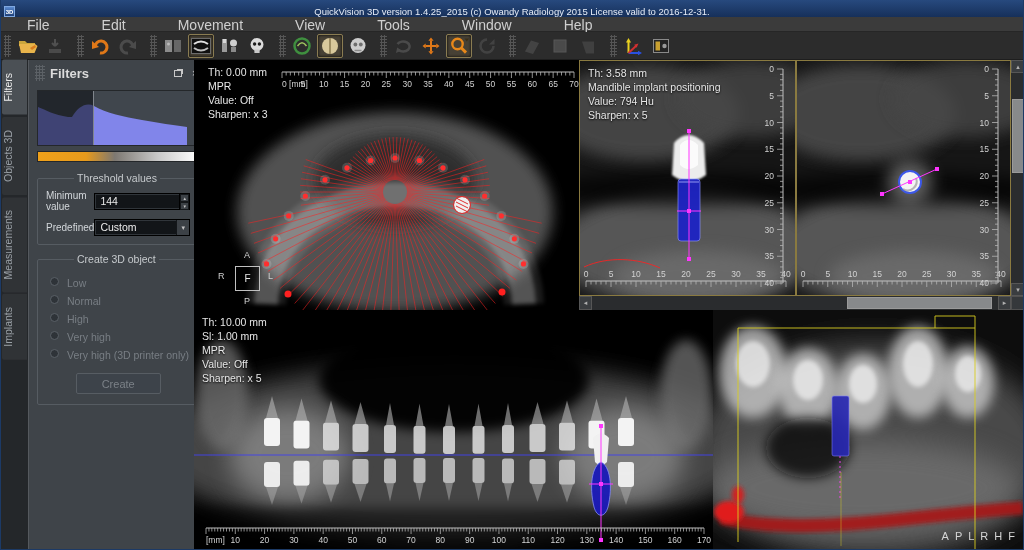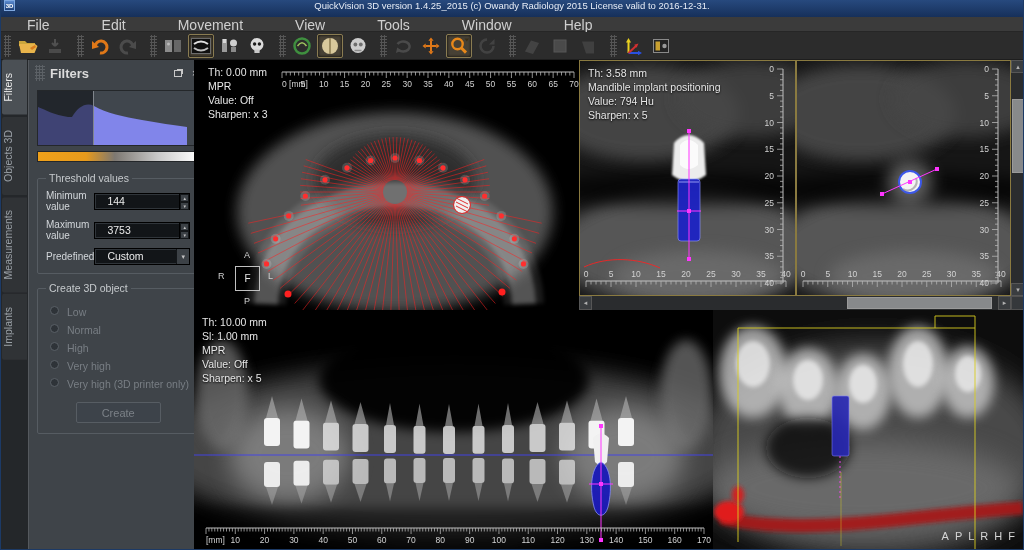--- a/index.html
+++ b/index.html
@@ -4,21 +4,21 @@
 <style>
   * { margin:0; padding:0; box-sizing:border-box; }
   html,body { background:#111; }
   #app {
     position:relative; width:1024px; height:550px; overflow:hidden;
     font-family:"Liberation Sans", sans-serif; color:#ddd; user-select:none;
     background:#2c2c2c; border-left:1px solid #1c3a66; border-right:1px solid #1c3a66; border-bottom:1px solid #1c3a66;
   }
   
   #titlebar { position:absolute; left:0; top:0; width:100%; height:17px;
-    background:linear-gradient(#27497e,#16305a); display:flex; align-items:flex-start; }
+    background:linear-gradient(#27497e,#16305a); display:flex; align-items:flex-end; }
   #app-icon { width:11px; height:11px; margin-left:3px; background:linear-gradient(#5a8ad0,#1d3f77);
     border:1px solid #7fa8e0; color:#fff; font-size:6px; font-weight:bold; display:flex; align-items:center; justify-content:center; }
   #title-text { position:absolute; left:0; right:0; text-align:center; font-size:9.5px; color:#e6ecf6; }
   #menubar { position:absolute; left:0; top:17px; width:100%; height:15px; background:#3b3b3b; border-bottom:1px solid #262626; display:flex; }
   .menu-item { font-size:14px; color:#cfcfcf; padding:1px 26px 0 26px; line-height:14px; cursor:default; }
   #toolbar { position:absolute; left:0; top:32px; width:100%; height:28px; background:#2c2c2c; border-bottom:1px solid #1e1e1e; display:flex; align-items:center; }
   .tb-grip { width:7px; height:22px; margin:0 3px;
     background-image:radial-gradient(#565656 1px, transparent 1.1px); background-size:3px 3px; }
   .tb-group { display:flex; align-items:center; gap:2px; margin-right:6px; }
   .tb-btn { width:26px; height:24px; display:flex; align-items:center; justify-content:center; border:1px solid transparent; border-radius:2px; }
@@ -36,25 +36,25 @@
   #panel-grip { width:10px; height:16px; margin-right:5px;
     background-image:radial-gradient(#5c6166 1px, transparent 1.1px); background-size:3px 3px; }
   #panel-title { font-size:13px; font-weight:bold; color:#dcdcdc; flex:1; }
   .ph-btn { width:13px; height:12px; display:flex; align-items:center; justify-content:center; color:#c9c9c9; font-size:10px; margin-left:4px; cursor:default; }
   .ico-float { width:8px; height:7px; border:1px solid #c9c9c9; box-shadow:2px -2px 0 -1px #c9c9c9; }
   #histogram { position:relative; margin:4px 8px 0 8px; height:56px; background:#40464d; border:1px solid #24272a; overflow:hidden; }
   #histo-shade { position:absolute; left:0; top:0; width:35%; height:100%; background:rgba(10,13,18,.55); border-right:1px solid #80858c; }
   #gradbar { height:11px; margin:5px 8px 2px 8px; border:1px solid #24272a;
     background:linear-gradient(90deg,#f0a11a 0%,#e79a1c 30%,#7d7872 48%,#c9c9c9 75%,#ffffff 100%); }
   fieldset { border:1px solid #565c62; border-radius:2px; margin:8px 8px 0 8px; padding:6px 8px 8px 8px; }
-  fieldset legend { font-size:10.5px; color:#c6cacd; padding:0 3px; }
+  fieldset legend { font-size:10.5px; color:#c6cacd; padding:0 3px;margin-left:28px; }
   .tv-row { display:grid; grid-template-columns:1fr 96px; align-items:center; margin-bottom:7px; }
   .tv-label { font-size:10px; color:#d2d6da; }
   .field { height:17px; background:#121518; border:1px solid #000; box-shadow:inset 0 0 0 1px #30353a; display:flex; }
-  .field .val { flex:1; font-size:10.5px; color:#ececec; padding:1px 0 0 12px; }
+  .field .val { flex:1; font-size:10.5px; color:#ececec; padding:1px 0 0 5px; }
   .spin { width:10px; display:flex; flex-direction:column; border-left:1px solid #000; }
   .spin span { flex:1; font-size:5px; line-height:6px; text-align:center; color:#c2c2c2; background:#3c4146; border:1px solid #14171a; }
   .dd-btn { width:13px; background:#3c4146; border-left:1px solid #14171a; color:#c2c2c2; font-size:7px; display:flex; align-items:center; justify-content:center; }
   #create-group { color:#70767c; }
   .radio-row { display:flex; margin:6px 0 0 4px; }
   .radio-dot { width:9px; height:9px; border-radius:50%; border:1px solid #5a6066; background:#2e3338; margin-right:8px; }
   .radio-label { font-size:10.5px; color:#787e84; }
   #create-btn { display:block; margin:12px auto 2px auto; width:85px; height:21px; background:#3d434a;
     border:1px solid #575d63; border-radius:2px; color:#7b8187; font-size:11px; }
   
@@ -289,30 +289,20 @@
         </svg>
         <div id="histo-shade"></div>
       </div>
       <div id="gradbar"></div>
       <fieldset id="threshold-group">
         <legend>Threshold values</legend>
         <div class="tv-row">
           <span class="tv-label">Minimum value</span>
           <div class="field">
             <span class="val">144</span>
-            <span class="spin">
-                <span>▴</span>
-                <span>▾</span>
-              </span>
-          </div>
-        </div>
-        <div class="tv-row">
-          <span class="tv-label">Maximum value</span>
-          <div class="field">
-            <span class="val">3753</span>
             <span class="spin">
                 <span>▴</span>
                 <span>▾</span>
               </span>
           </div>
         </div>
         <div class="tv-row" style="margin-bottom:0;">
           <span class="tv-label">Predefined</span>
           <div class="field">
             <span class="val">Custom</span>

